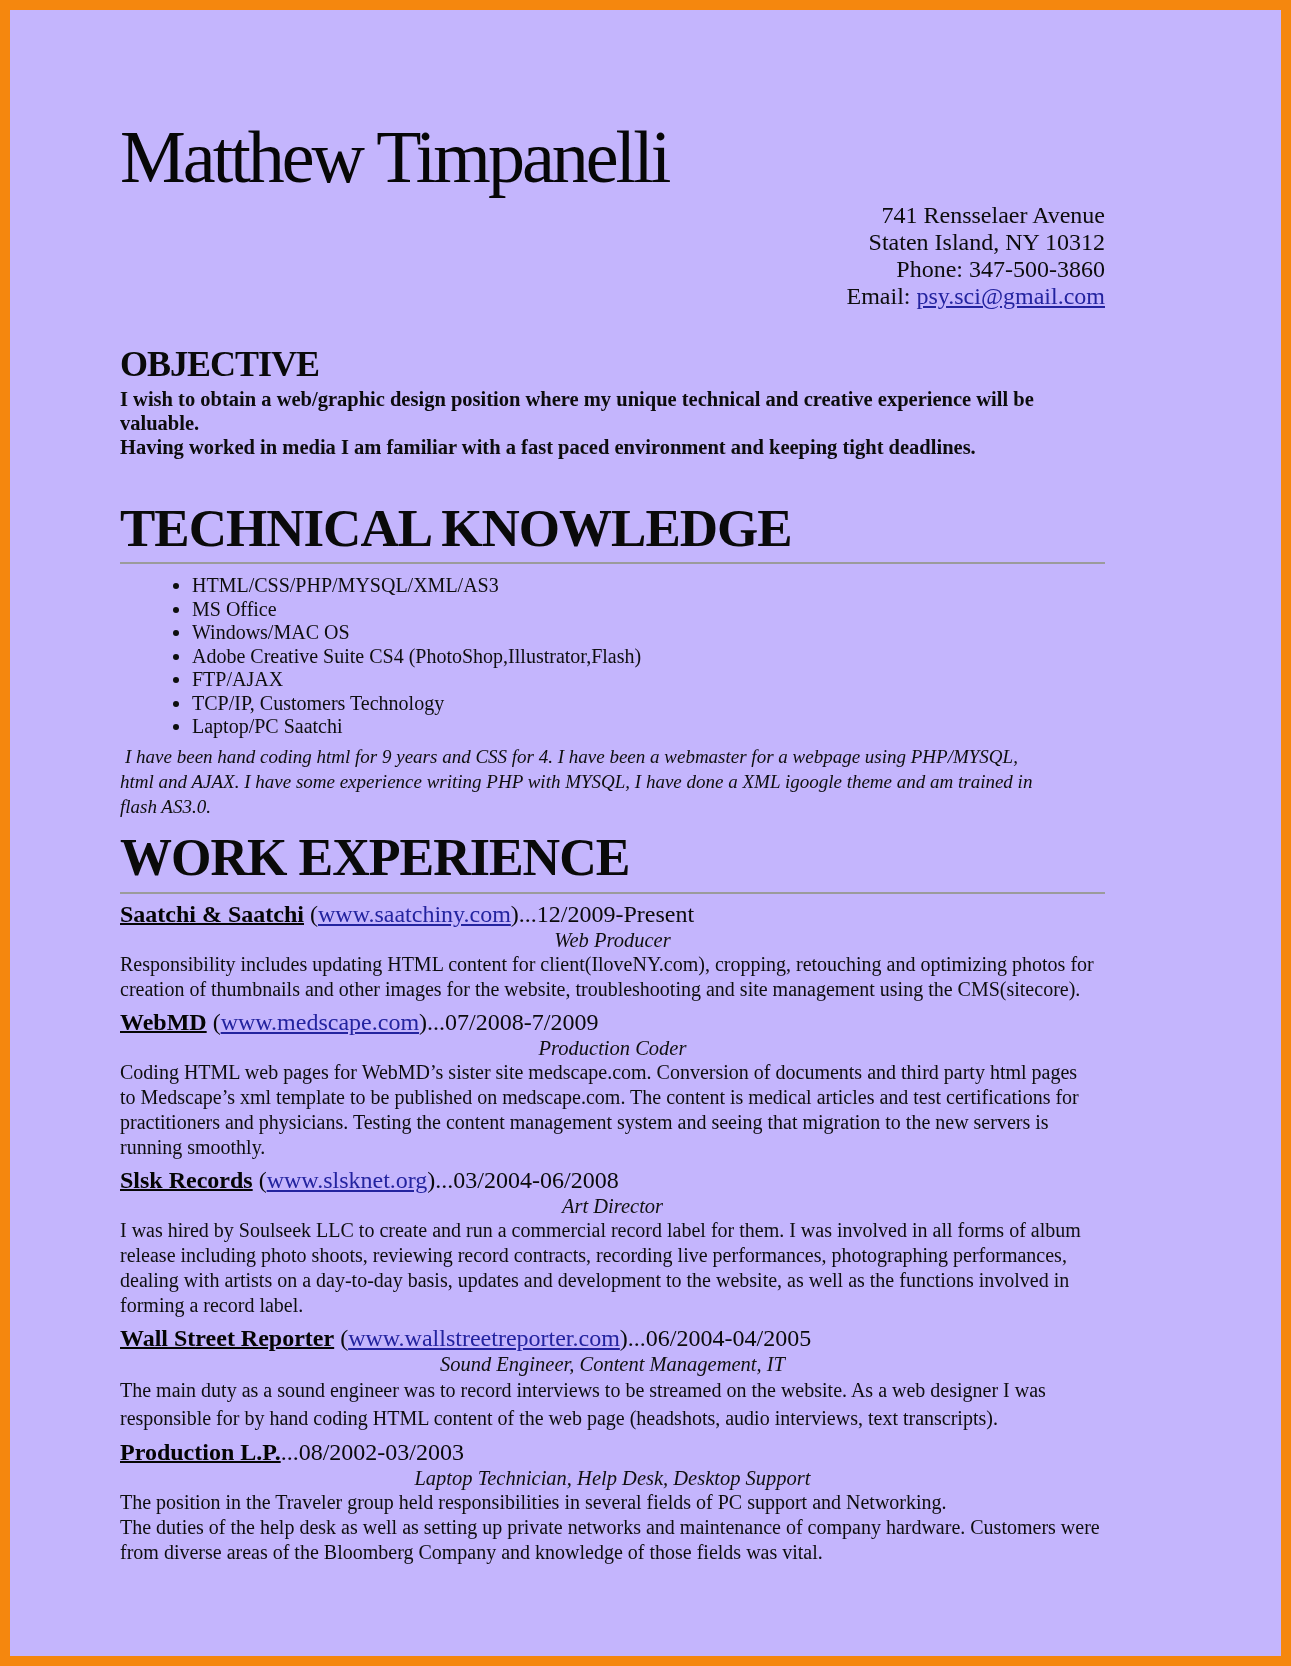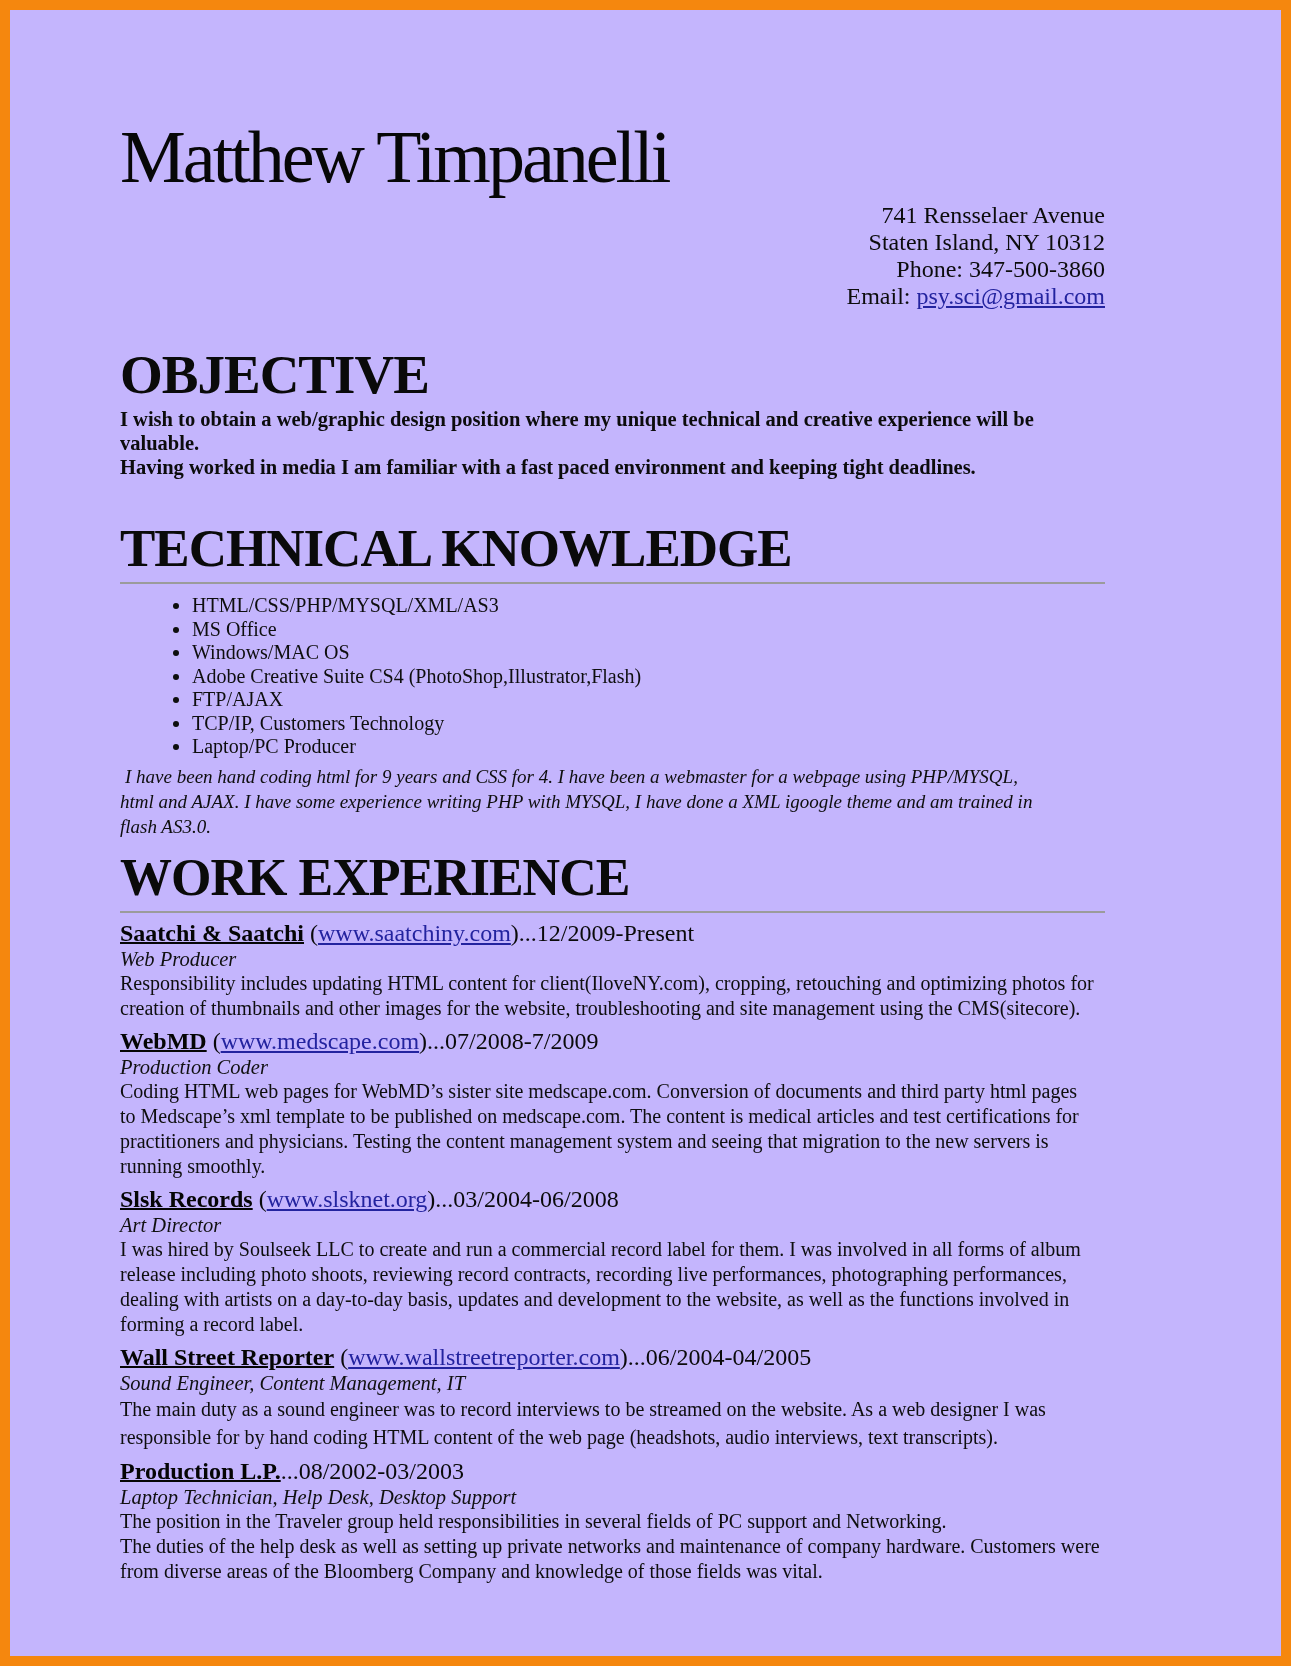--- a/index.html
+++ b/index.html
@@ -41,21 +41,21 @@
     text-decoration: underline;
     cursor: pointer;
   }
   
   .section-heading {
     font-weight: bold;
     letter-spacing: -1px;
     color: #0a0a0a;
     line-height: 1.05;
   }
-  .h-objective { margin-top: 36px; font-size: 55px; }
+  .h-objective { margin-top: 36px; font-size: 36px; }
   .h-tech     { margin-top: 42px; font-size: 53px; }
   .h-work     { margin-top: 12px; font-size: 52px; }
   .rule {
     border: none;
     border-top: 2px solid #9b9b9b;
     margin: 6px 0 0 0;
     width: 100%;
   }
   
   .objective-text {
@@ -97,20 +97,21 @@
     font-weight: bold;
     text-decoration: underline;
     text-decoration-thickness: 2px;
     color: #050505;
   }
   .job-title {
     font-style: italic;
     font-size: 20.5px;
     line-height: 23px;
     color: #101010;
+    text-align: center;
   }
   .job-desc {
     font-size: 20px;
     line-height: 25px;
     white-space: pre-line;
     color: #0e0e0e;
   }
   .job-desc.gapped { line-height: 28px; }
 </style>
 </head>
@@ -133,21 +134,21 @@
 
     <div class="section-heading h-tech">TECHNICAL KNOWLEDGE</div>
     <hr class="rule">
     <ul class="skills">
       <li>HTML/CSS/PHP/MYSQL/XML/AS3</li>
       <li>MS Office</li>
       <li>Windows/MAC OS</li>
       <li>Adobe Creative Suite CS4 (PhotoShop,Illustrator,Flash)</li>
       <li>FTP/AJAX</li>
       <li>TCP/IP, Customers Technology</li>
-      <li>Laptop/PC Producer</li>
+      <li>Laptop/PC Saatchi</li>
     </ul>
     <div class="tech-summary">I have been hand coding html for 9 years and CSS for 4.  I have been a webmaster for a webpage using PHP/MYSQL,
 html and AJAX. I have some experience writing PHP with MYSQL, I have done a XML igoogle theme and am trained in
 flash AS3.0.</div>
 
     <div class="section-heading h-work">WORK EXPERIENCE</div>
     <hr class="rule">
 
     <div class="job">
       <div class="job-heading"><span class="company">Saatchi &amp; Saatchi</span><span> (</span><a class="link">www.saatchiny.com</a><span>)...</span><span>12/2009-Present</span></div>

